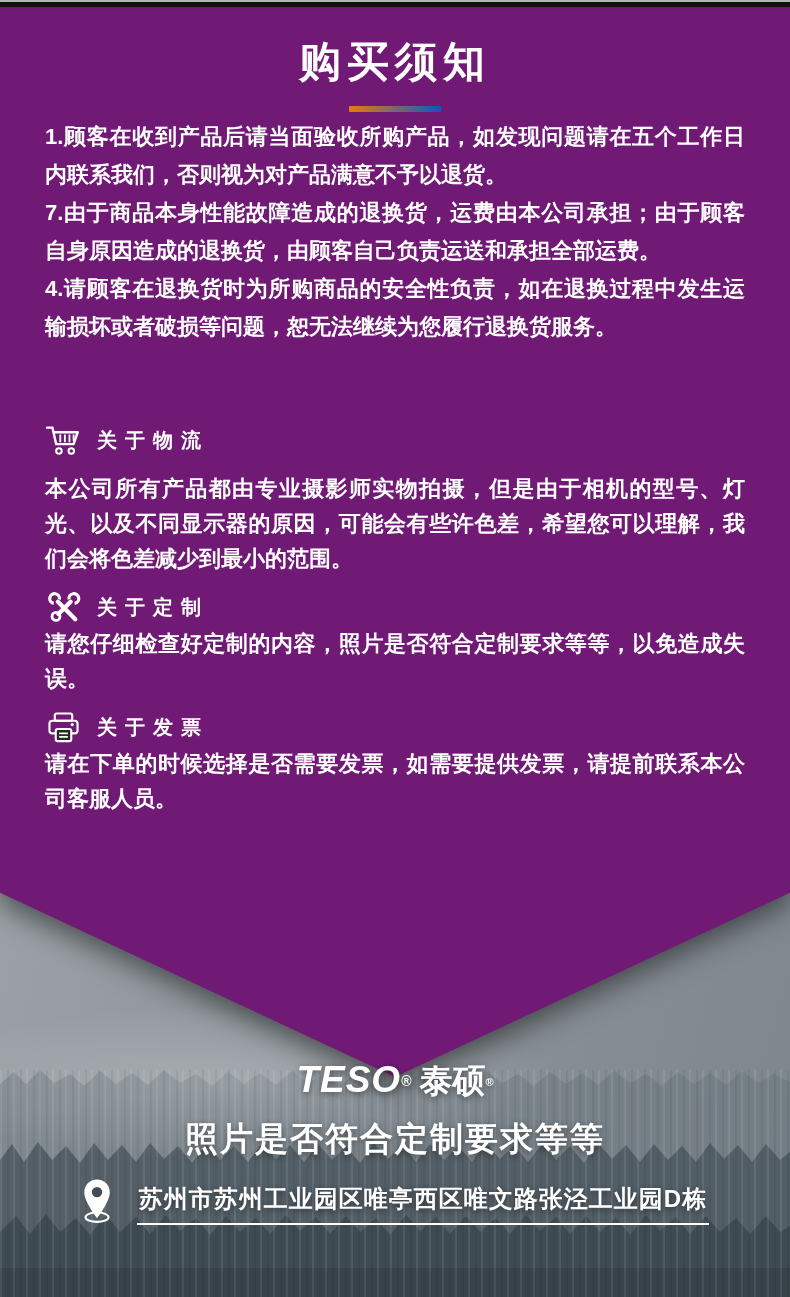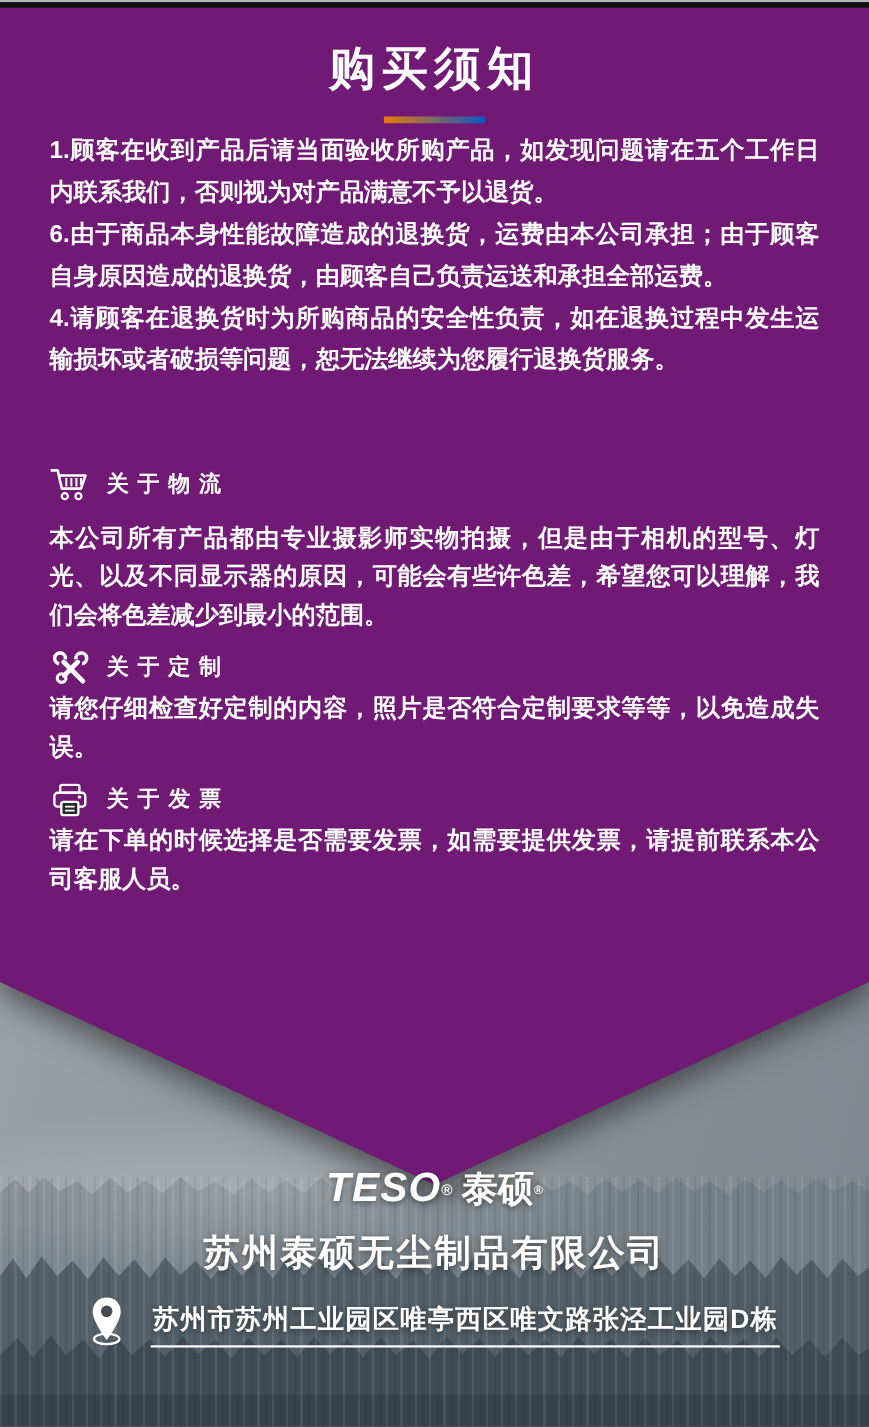--- a/index.html
+++ b/index.html
@@ -88,21 +88,21 @@
 <div class="panel-shadow">
   <div class="panel">
     <div class="top-line"></div>
     <div class="top-strip"></div>
 
     <h1 class="page-title">购买须知</h1>
     <div class="title-underline"></div>
 
     <div class="notices">
       <p>1.顾客在收到产品后请当面验收所购产品，如发现问题请在五个工作日内联系我们，否则视为对产品满意不予以退货。</p>
-      <p>6.由于商品本身性能故障造成的退换货，运费由本公司承担；由于顾客自身原因造成的退换货，由顾客自己负责运送和承担全部运费。</p>
+      <p>7.由于商品本身性能故障造成的退换货，运费由本公司承担；由于顾客自身原因造成的退换货，由顾客自己负责运送和承担全部运费。</p>
       <p>4.请顾客在退换货时为所购商品的安全性负责，如在退换过程中发生运输损坏或者破损等问题，恕无法继续为您履行退换货服务。</p>
     </div>
 
     <div class="sections">
 
       <div class="section">
         <div class="section-head">
           <span class="icon-box">
             <svg width="37" height="33" viewBox="0 0 40 36">
               <path d="M2 4 h6 l4 18 h19 l4.5 -13 H10.5" fill="none" stroke="#fff" stroke-width="2.6" stroke-linecap="round" stroke-linejoin="round"></path>
@@ -152,21 +152,21 @@
       </div>
 
     </div>
   </div>
 </div>
 
 <div class="footer">
   <div class="logo-row">
     <span class="brand-latin">TESO</span><span class="brand-reg">®</span><span class="brand-cn">泰硕</span><span class="brand-cn-reg">®</span>
   </div>
-  <div class="company">苏州泰硕无尘制品有限公司</div>
+  <div class="company">照片是否符合定制要求等等</div>
   <div class="address-row">
     <span class="pin-box">
       <svg width="32" height="46" viewBox="0 0 30 44">
         <ellipse cx="15" cy="37.5" rx="11" ry="4.5" fill="none" stroke="#fff" stroke-width="2"></ellipse>
         <path d="M15 1.5 C8 1.5 2.8 6.8 2.8 13.8 c0 8.8 12.2 24.5 12.2 24.5 s12.2 -15.7 12.2 -24.5 C27.2 6.8 22 1.5 15 1.5 z" fill="#fff"></path>
         <circle cx="15" cy="13.5" r="5" fill="#424c54"></circle>
       </svg>
     </span>
     <span class="address-text">苏州市苏州工业园区唯亭西区唯文路张泾工业园D栋</span>
   </div>

